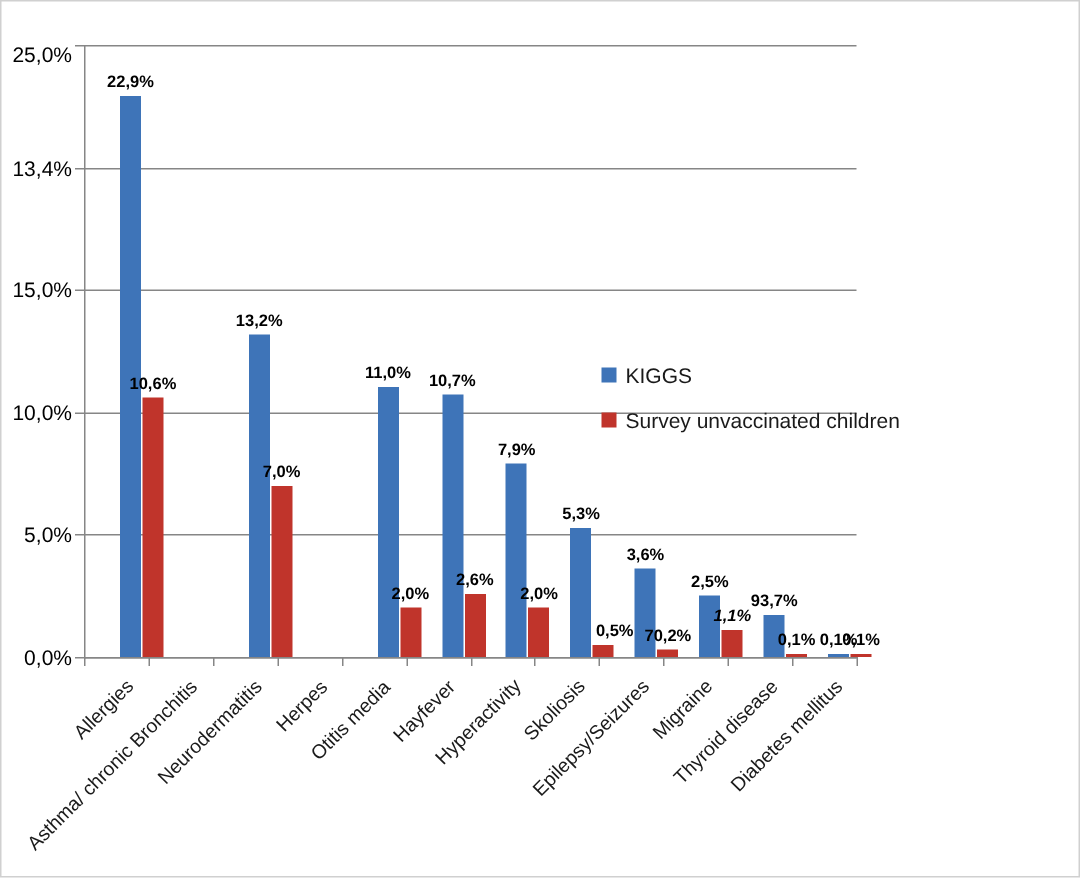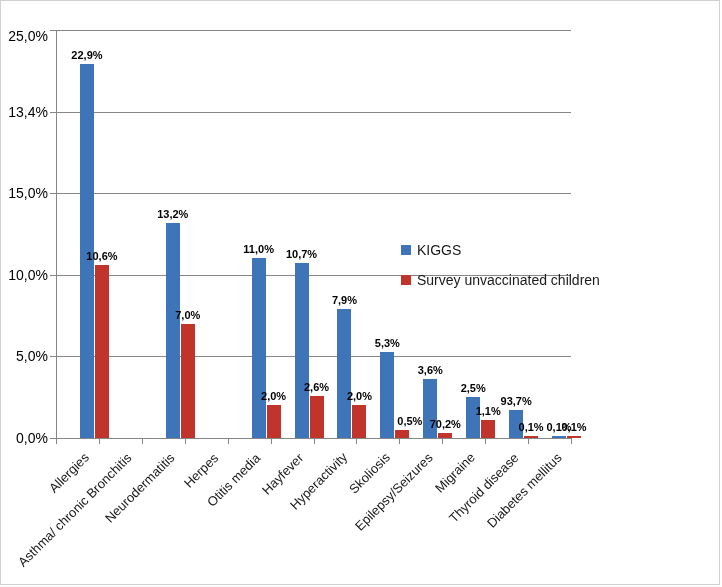--- a/index.html
+++ b/index.html
@@ -211,21 +211,21 @@
         <div class="bar kiggs" style="left: 6.95833px; width: 14px; height: 58.752px; background: rgb(62, 116, 184);"></div>
         <div class="bar-label" style="left: -6.04167px; width: 40px; top: 334.248px;">3,6%</div>
         <div class="bar survey" style="left: 21.9583px; width: 14px; height: 4.896px; background: rgb(192, 52, 43);"></div>
         <div class="bar-label" style="left: 8.95833px; width: 40px; top: 388.104px;">70,2%</div>
       </div>
       <div class="xtickmark" style="left: 386.25px;"></div>
       <div class="cat-group" style="left: 386.25px; width: 42.9167px;">
         <div class="bar kiggs" style="left: 6.95833px; width: 14px; height: 40.8px; background: rgb(62, 116, 184);"></div>
         <div class="bar-label" style="left: -6.04167px; width: 40px; top: 352.2px;">2,5%</div>
         <div class="bar survey" style="left: 21.9583px; width: 14px; height: 17.952px; background: rgb(192, 52, 43);"></div>
-        <div class="bar-label" style="left: 8.95833px; width: 40px; top: 375.048px;">1,1%</div>
+        <div class="bar-label" style="left: 8.95833px; width: 40px; top: 375.048px; font-style: italic;">1,1%</div>
       </div>
       <div class="xtickmark" style="left: 429.167px;"></div>
       <div class="cat-group" style="left: 429.167px; width: 42.9167px;">
         <div class="bar kiggs" style="left: 6.95833px; width: 14px; height: 27.744px; background: rgb(62, 116, 184);"></div>
         <div class="bar-label" style="left: -6.04167px; width: 40px; top: 365.256px;">93,7%</div>
         <div class="bar survey" style="left: 21.9583px; width: 14px; height: 1.632px; background: rgb(192, 52, 43);"></div>
         <div class="bar-label" style="left: 8.95833px; width: 40px; top: 391.368px;">0,1%</div>
       </div>
       <div class="xtickmark" style="left: 472.083px;"></div>
       <div class="cat-group" style="left: 472.083px; width: 42.9167px;">

